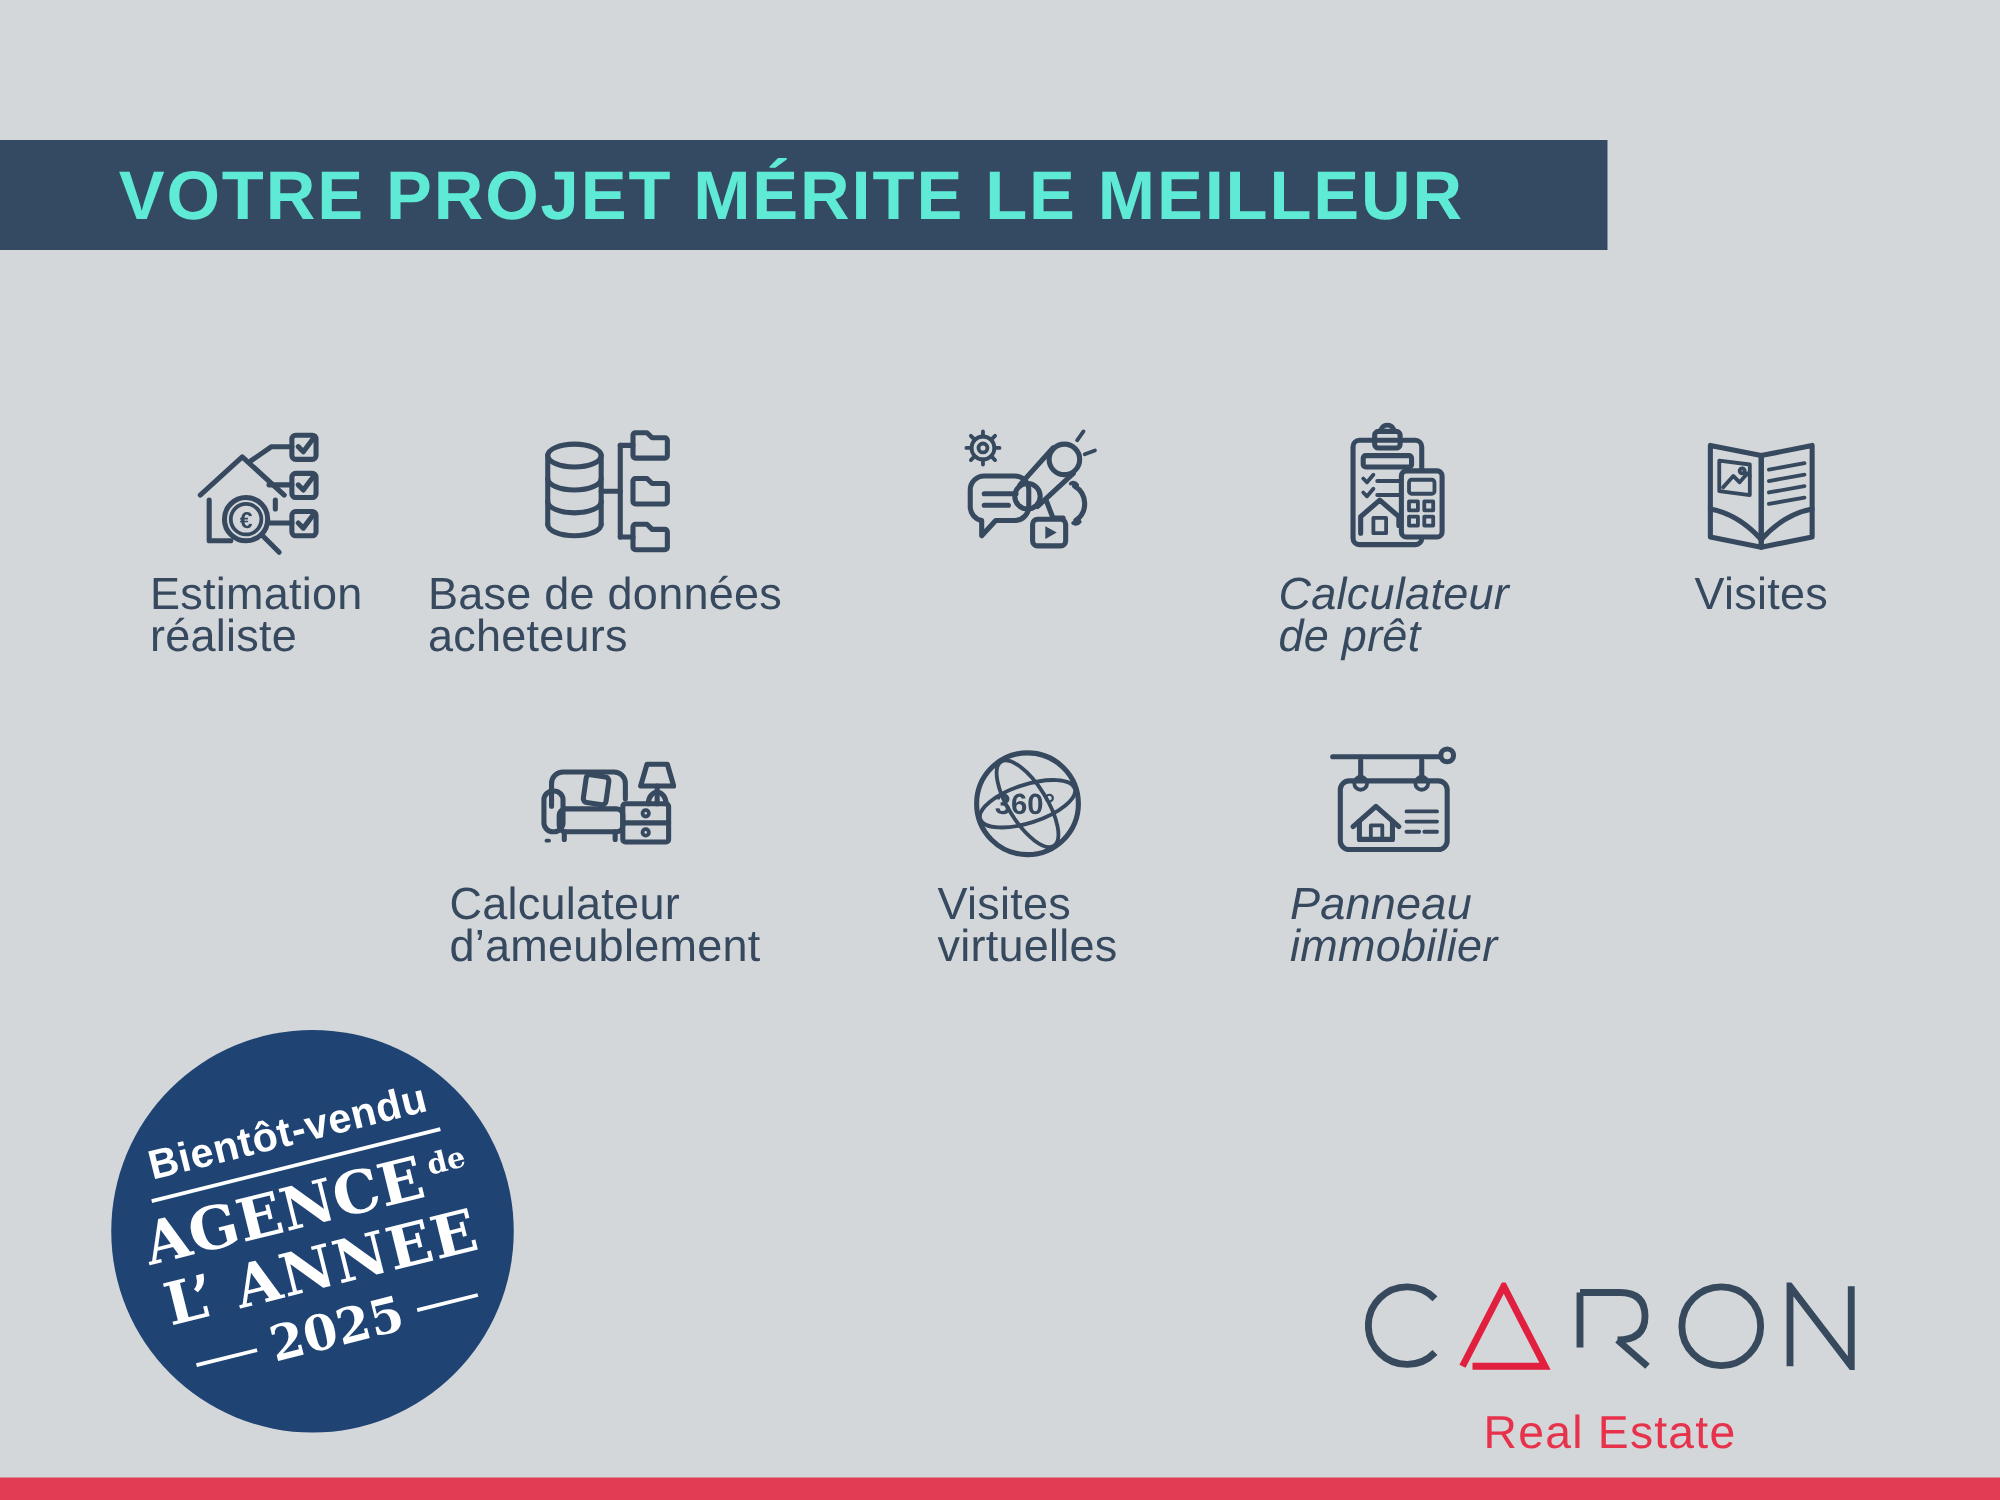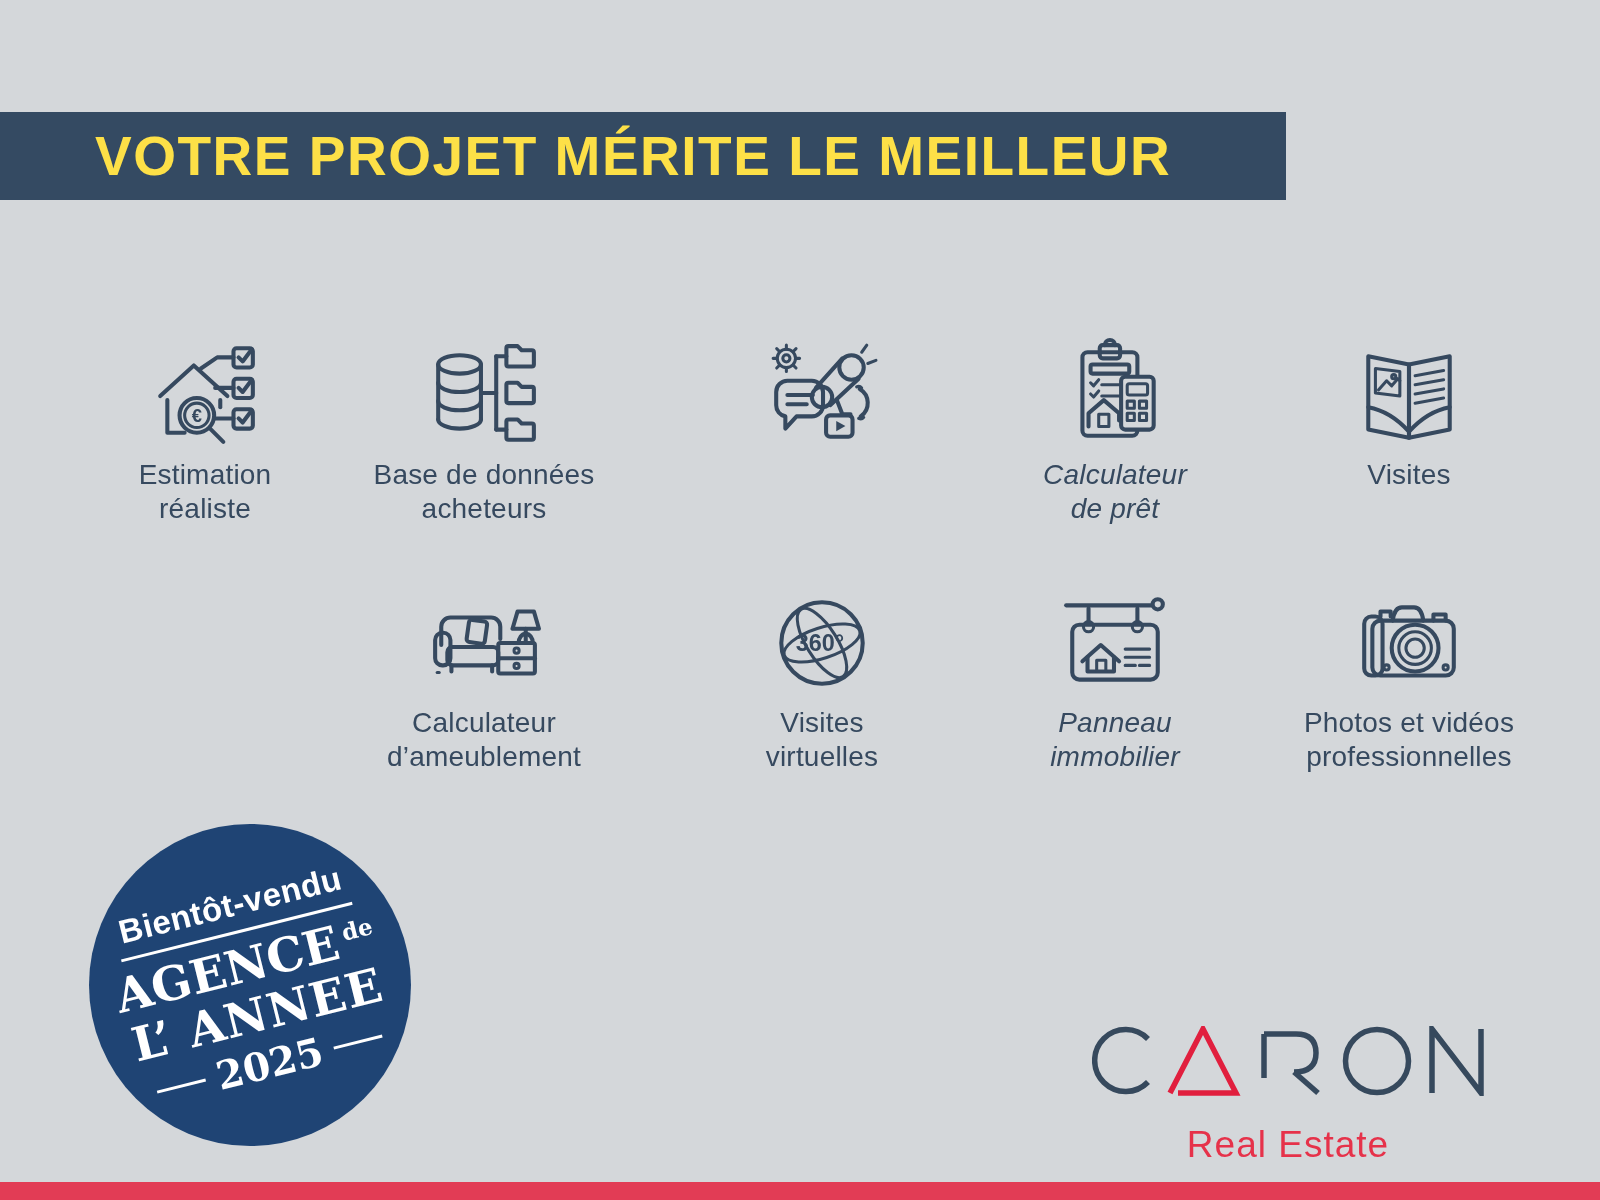--- a/index.html
+++ b/index.html
@@ -2,33 +2,33 @@
 <html><head>
 <meta charset="utf-8">
 <style>
   html,body{margin:0;padding:0;}
   body{font-family:"Liberation Sans",sans-serif;}
   .page{position:relative;width:1600px;height:1200px;background:#d4d7da;overflow:hidden;}
 
   
   .banner{position:absolute;left:0;top:112px;width:1286px;height:88px;background:#344a62;
           display:flex;align-items:center;}
-  .banner h1{margin:0 0 0 95px;color:#fde047;font-size:55px;font-weight:800;letter-spacing:1.5px;white-space:nowrap;}
+  .banner h1{margin:0 0 0 95px;color:#5eead4;font-size:55px;font-weight:800;letter-spacing:1.5px;white-space:nowrap;}
 
   
   .cell{position:absolute;width:320px;display:flex;flex-direction:column;align-items:center;}
   .r1{top:338px;} .r2{top:586px;}
   .c1{left:45px;} .c2{left:324px;} .c3{left:662px;} .c4{left:955px;font-style:italic;} .c5{left:1249px;}
   .ic{width:114px;height:114px;}
   .ic *{stroke:#36495f;fill:none;stroke-width:4;stroke-linecap:round;stroke-linejoin:round;}
   .ic .thin{stroke-width:3;}
   .ic .solid{fill:#36495f;stroke:none;}
   .ic .bgfill{fill:#d4d7da;}
   .ic .ictext{fill:#36495f;stroke:none;font-weight:700;font-family:"Liberation Sans",sans-serif;}
-  .lbl{margin-top:6px;text-align:center;color:#36495f;font-size:28px;line-height:34px;letter-spacing:.2px;}
+  .lbl{margin-top:6px;text-align:left;color:#36495f;font-size:36px;line-height:34px;letter-spacing:.2px;}
   .lbl span{display:block;}
 
   
   .badge{position:absolute;left:89px;top:824px;width:322px;height:322px;border-radius:50%;background:#1f4474;}
   .badge-inner{position:absolute;inset:0;display:flex;flex-direction:column;align-items:center;justify-content:center;
                transform:rotate(-14deg);color:#fff;}
   .b-top{font-size:33px;font-weight:600;letter-spacing:.5px;}
   .b-rule{width:238px;height:2.5px;background:#fff;margin:7px 0 9px;}
   .b-serif{font-family:"DejaVu Serif","Liberation Serif",serif;font-weight:700;}
   .b-agence{font-size:47px;line-height:1;}
@@ -210,38 +210,20 @@
       <path d="M29,70 V84 H55 V70"></path>
       <rect class="thin" x="38" y="73" width="9" height="11"></rect>
       <path class="thin" d="M66,62 H90 M66,70 H90 M66,78 H76 M80,78 H90"></path>
     </svg>
     <div class="lbl">
       <span>Panneau</span>
       <span>immobilier</span>
     </div>
   </div>
 
-  <div class="cell r2 c5">
-    <svg class="ic" viewBox="0 0 112 112">
-      <path d="M28,30 v-5 h10 v5"></path>
-      <path d="M80,34 v-6 h12 v6"></path>
-      <path d="M40,34 c1,-8 4,-13 9,-13 h12 c5,0 8,5 9,13"></path>
-      <rect x="20" y="34" width="80" height="54" rx="8"></rect>
-      <rect x="12" y="30" width="18" height="58" rx="7"></rect>
-      <circle cx="62" cy="61" r="23"></circle>
-      <circle class="thin" cx="62" cy="61" r="16"></circle>
-      <circle class="thin" cx="62" cy="61" r="9"></circle>
-      <circle class="thin" cx="34" cy="80" r="2.5"></circle>
-      <circle class="thin" cx="92" cy="80" r="2.5"></circle>
-    </svg>
-    <div class="lbl">
-      <span>Photos et vidéos</span>
-      <span>professionnelles</span>
-    </div>
-  </div>
 
   <div class="badge">
     <div class="badge-inner">
       <div class="b-top">Bientôt-vendu</div>
       <div class="b-rule"></div>
       <div class="b-agence b-serif">
         <span>AGENCE</span><span class="b-de">de</span>
       </div>
       <div class="b-annee b-serif">L’ ANNEE</div>
       <div class="b-yearrow">

